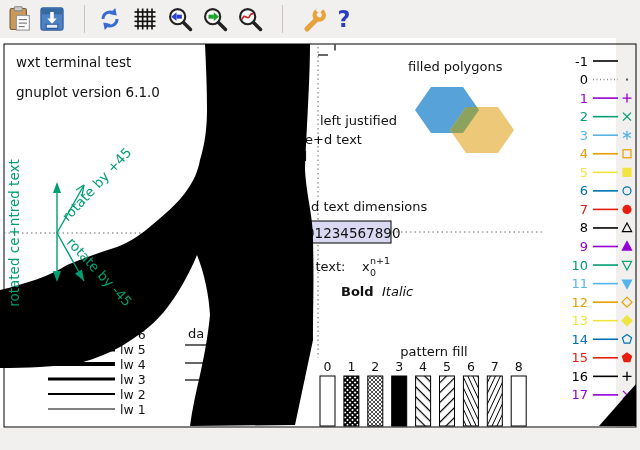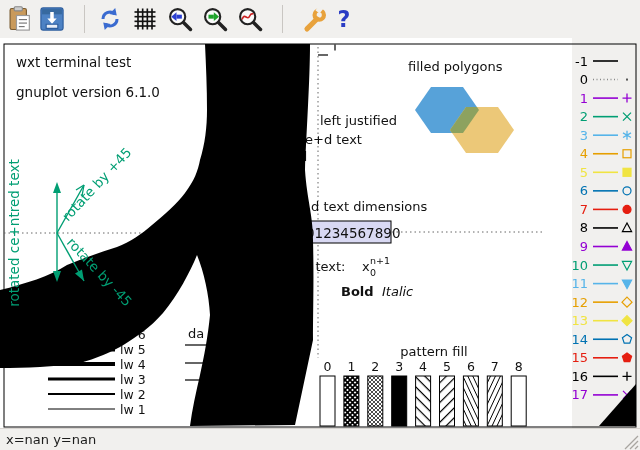--- a/index.html
+++ b/index.html
@@ -1,20 +1,20 @@
 <!DOCTYPE html>
 <html><head>
 <meta charset="utf-8">
 <style>
   html,body{margin:0;padding:0;}
   .window{position:relative;width:640px;height:450px;background:#f1f0ee;font-family:"DejaVu Sans",sans-serif;overflow:hidden;}
   .toolbar{position:absolute;left:0;top:0;width:640px;height:38px;background:#f1f0ee;}
   .tb{position:absolute;top:5px;width:28px;height:28px;cursor:pointer;}
   .tbsep{position:absolute;top:5px;width:1px;height:28px;background:#c9c6c2;}
-  .canvas{position:absolute;left:0;top:38px;width:572px;height:390px;background:#ffffff;}
+  .canvas{position:absolute;left:0;top:38px;width:616px;height:390px;background:#ffffff;}
   .statusbar{position:absolute;left:0;top:428px;width:640px;height:22px;background:#f1f0ee;border-top:1px solid #d8d5d1;}
   .statusbar span{position:absolute;left:6px;top:3px;font-size:13px;color:#1c1c1c;}
   svg text{font-family:"DejaVu Sans",sans-serif;}
 </style>
 </head>
 <body>
 
 <div class="window">
 
   <div class="toolbar">
@@ -353,23 +353,13 @@
         <path d="M84,185 L76,190 M84,185 L82,196" fill="none" stroke-width="1.3"></path>
         <line x1="57" y1="233" x2="84" y2="281" stroke-width="1.4"></line>
         <polygon points="84,281 75,273.5 82,269.5" stroke="none"></polygon>
       </g>
       <text transform="translate(19,233) rotate(-90)" text-anchor="middle" font-size="13.5" fill="#009e73">rotated ce+ntred text</text>
       <text transform="translate(68,222) rotate(-47)" font-size="13.5" fill="#009e73">rotate by +45</text>
       <text transform="translate(66,243) rotate(47)" font-size="13.5" fill="#009e73">rotate by -45</text>
     </svg>
   </div>
 
-  <div class="statusbar">
-    <span>x=nan y=nan</span>
-    <svg width="18" height="18" style="position:absolute;right:1px;bottom:1px">
-      <g stroke="#a8a5a0" stroke-width="1.3">
-        <line x1="4" y1="17" x2="17" y2="4"></line>
-        <line x1="9" y1="17" x2="17" y2="9"></line>
-        <line x1="14" y1="17" x2="17" y2="14"></line>
-      </g>
-    </svg>
-  </div>
 </div>
 
 </body></html>

